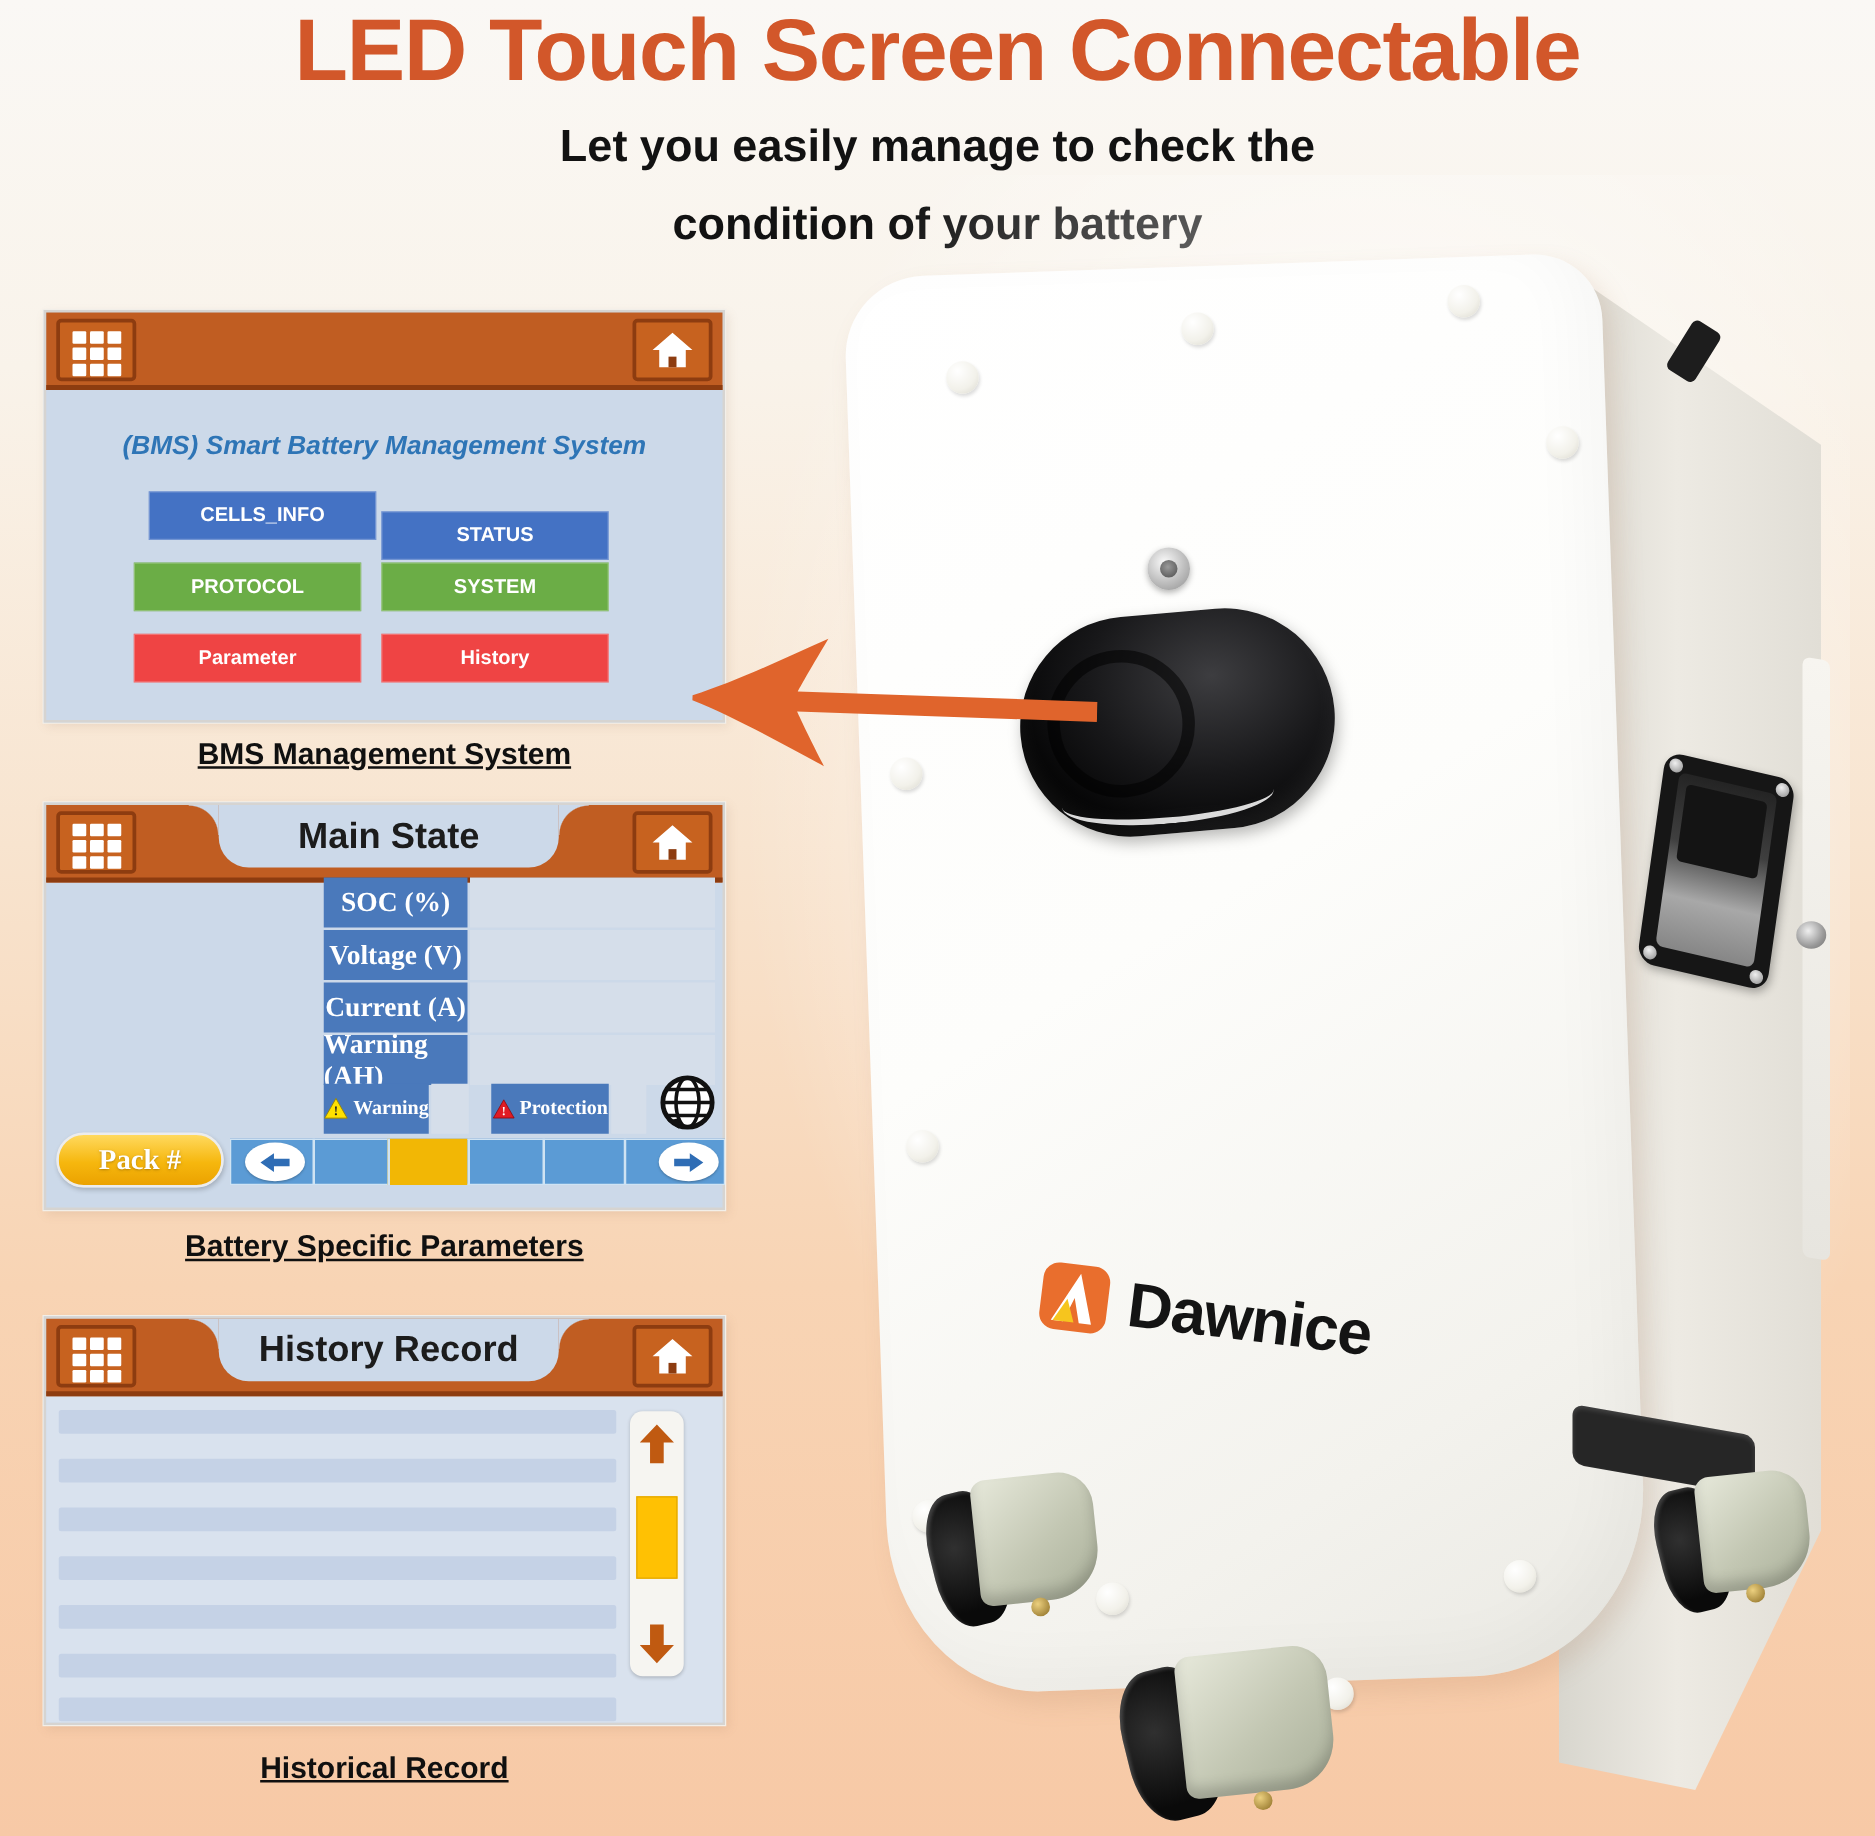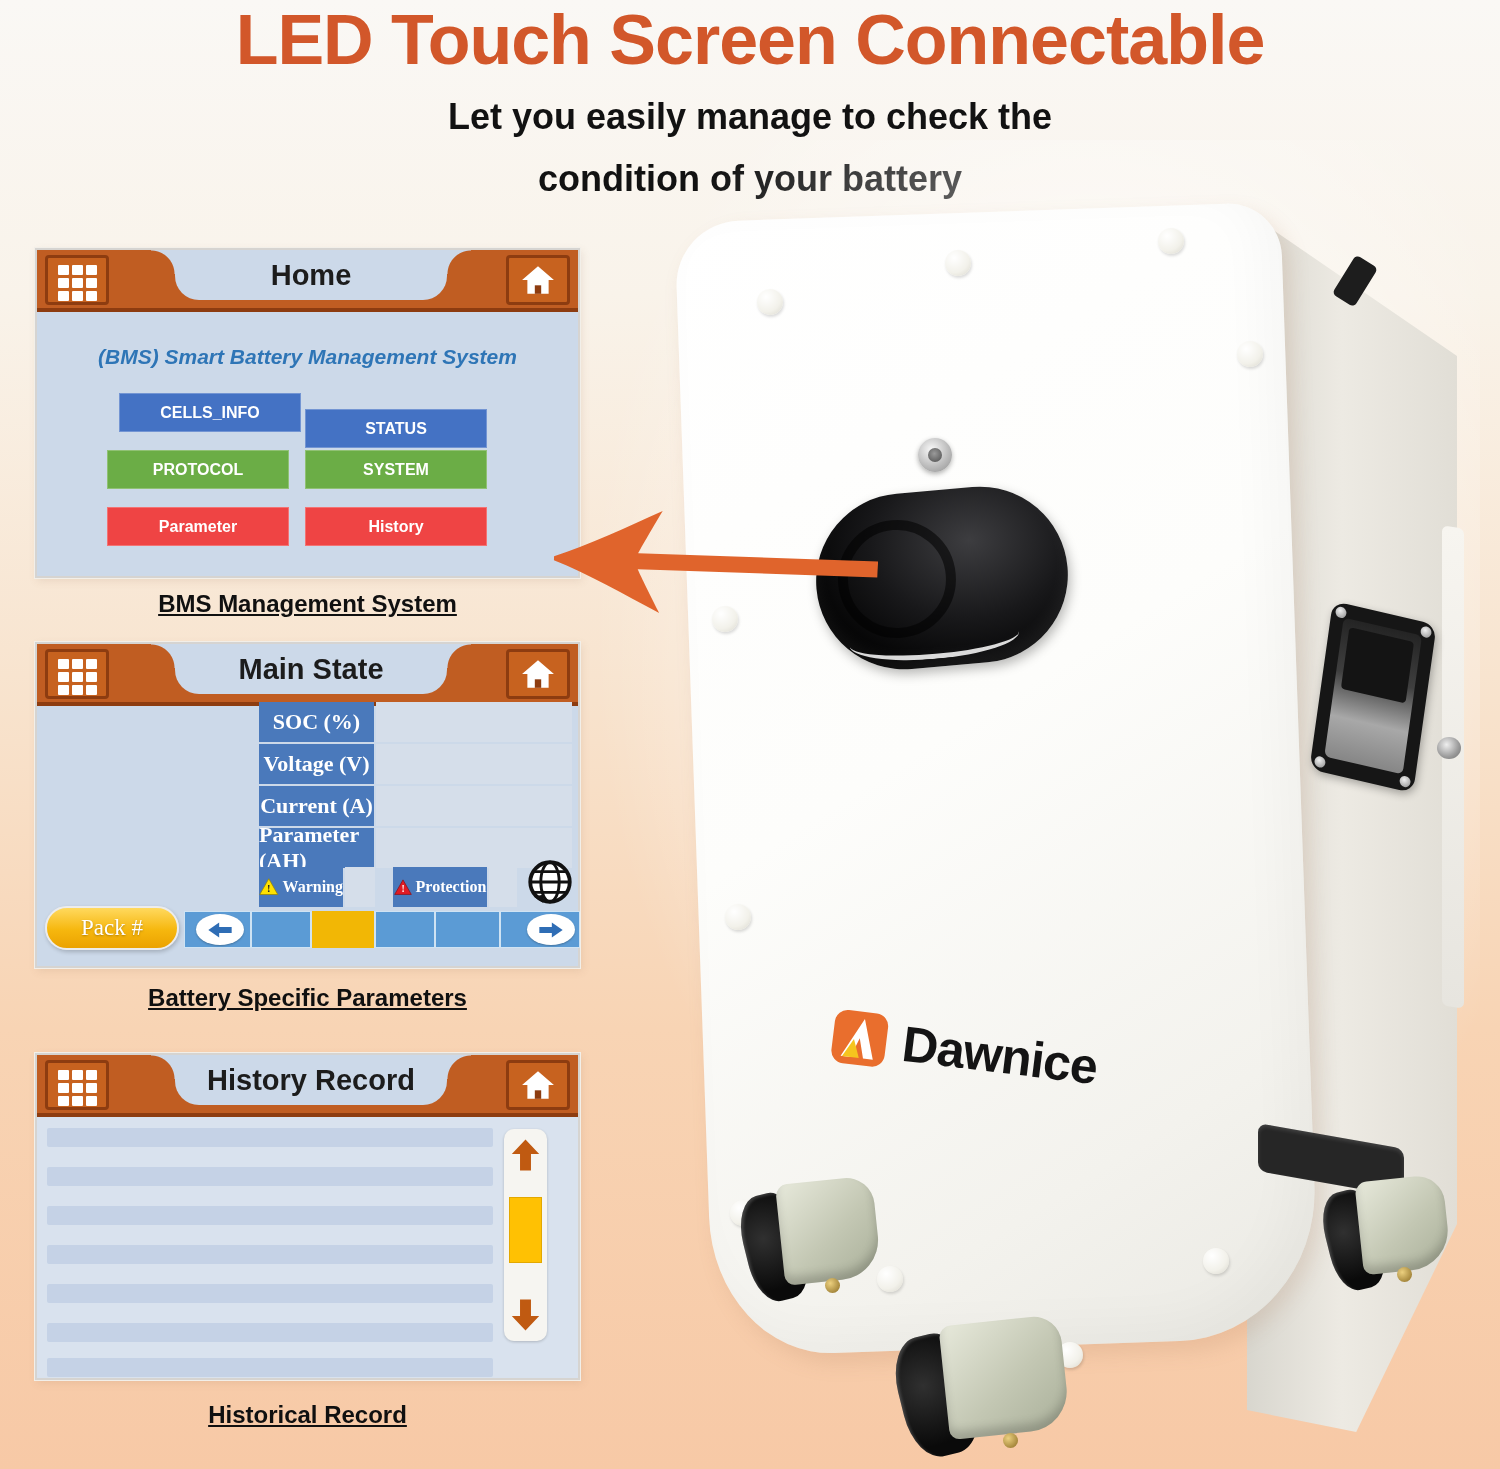--- a/index.html
+++ b/index.html
@@ -50,21 +50,21 @@
     font-family:"Liberation Serif",serif;font-weight:bold;font-size:22px;}
   .ms-val{flex:1;background:#d5deea;margin-left:2px;}
   .alert-row{position:absolute;left:222px;top:223px;height:40px;display:flex;align-items:stretch;}
   .alert-cell{background:#4a79bb;color:#fff;display:flex;align-items:center;justify-content:center;gap:4px;
     font-family:"Liberation Serif",serif;font-weight:bold;font-size:16px;}
   .alert-spacer{background:#d5deea;}
   .globe-wrap{position:absolute;left:490px;top:215px;width:46px;height:46px;cursor:pointer;}
   .pack-pill{position:absolute;left:8px;top:262px;width:134px;height:44px;border-radius:22px;
     background:linear-gradient(180deg,#ffd95e 0%,#f6b70e 55%,#eba200 100%);
     border:2px solid #ececec;box-sizing:border-box;display:flex;align-items:center;justify-content:center;
-    color:#fff;font-family:"Liberation Serif",serif;font-weight:normal;font-size:23px;
+    color:#fff;font-family:"Liberation Serif",serif;font-weight:bold;font-size:23px;
     text-shadow:0 1px 2px rgba(120,80,0,.5);box-shadow:1px 2px 4px rgba(0,0,0,.2);cursor:pointer;}
   .nav-bar{position:absolute;left:147px;top:267px;width:396px;height:37px;background:#5b9bd5;
     box-shadow:inset 0 0 0 1px #cfe3f3;}
   .nav-sep{position:absolute;top:0;width:2px;height:100%;background:#cfe3f3;}
   .nav-yellow{position:absolute;left:126px;top:0;width:64px;height:100%;background:#f2b705;}
   .nav-arrow{position:absolute;top:3px;width:48px;height:31px;background:#fff;border-radius:50%;
     display:flex;align-items:center;justify-content:center;box-shadow:0 1px 2px rgba(0,0,0,.25);cursor:pointer;}
   .nav-arrow svg{width:30px;height:20px;}
   .nav-left{left:12px;} .nav-right{right:5px;}
   
@@ -216,21 +216,20 @@
             <i></i>
             <i></i>
             <i></i>
             <i></i>
             <i></i>
             <i></i>
             <i></i>
             <i></i>
           </span>
       </div>
-      <div class="tab">Home</div>
       <div class="icon-btn home-btn">
         <svg class="home-glyph" viewBox="0 0 32 30">
           <path d="M16 2 L31 15 L26 15 L26 28 L6 28 L6 15 L1 15 Z" fill="#ffffff"></path>
           <rect x="13" y="20" width="6" height="8" fill="#8d3c10"></rect>
         </svg>
       </div>
     </div>
     <div class="bms-heading">(BMS) Smart Battery Management System</div>
     <div class="ui-btn btn-blue b1">CELLS_INFO</div>
     <div class="ui-btn btn-blue b2">STATUS</div>
@@ -271,21 +270,21 @@
       </div>
       <div class="ms-row">
         <div class="ms-label">Voltage (V)</div>
         <div class="ms-val"></div>
       </div>
       <div class="ms-row">
         <div class="ms-label">Current (A)</div>
         <div class="ms-val"></div>
       </div>
       <div class="ms-row">
-        <div class="ms-label">Parameter (AH)</div>
+        <div class="ms-label">Warning (AH)</div>
         <div class="ms-val"></div>
       </div>
     </div>
     <div class="alert-row">
       <div class="alert-cell" style="width:84px;">
         <svg width="20" height="18" viewBox="0 0 26 24">
           <path d="M13 1 L25 22 L1 22 Z" fill="#ffe100" stroke="#9a8500" stroke-width="1"></path>
           <text x="13" y="19" text-anchor="middle" font-size="14" font-weight="bold" fill="#222222">!</text>
         </svg>
         <span>Warning</span>

